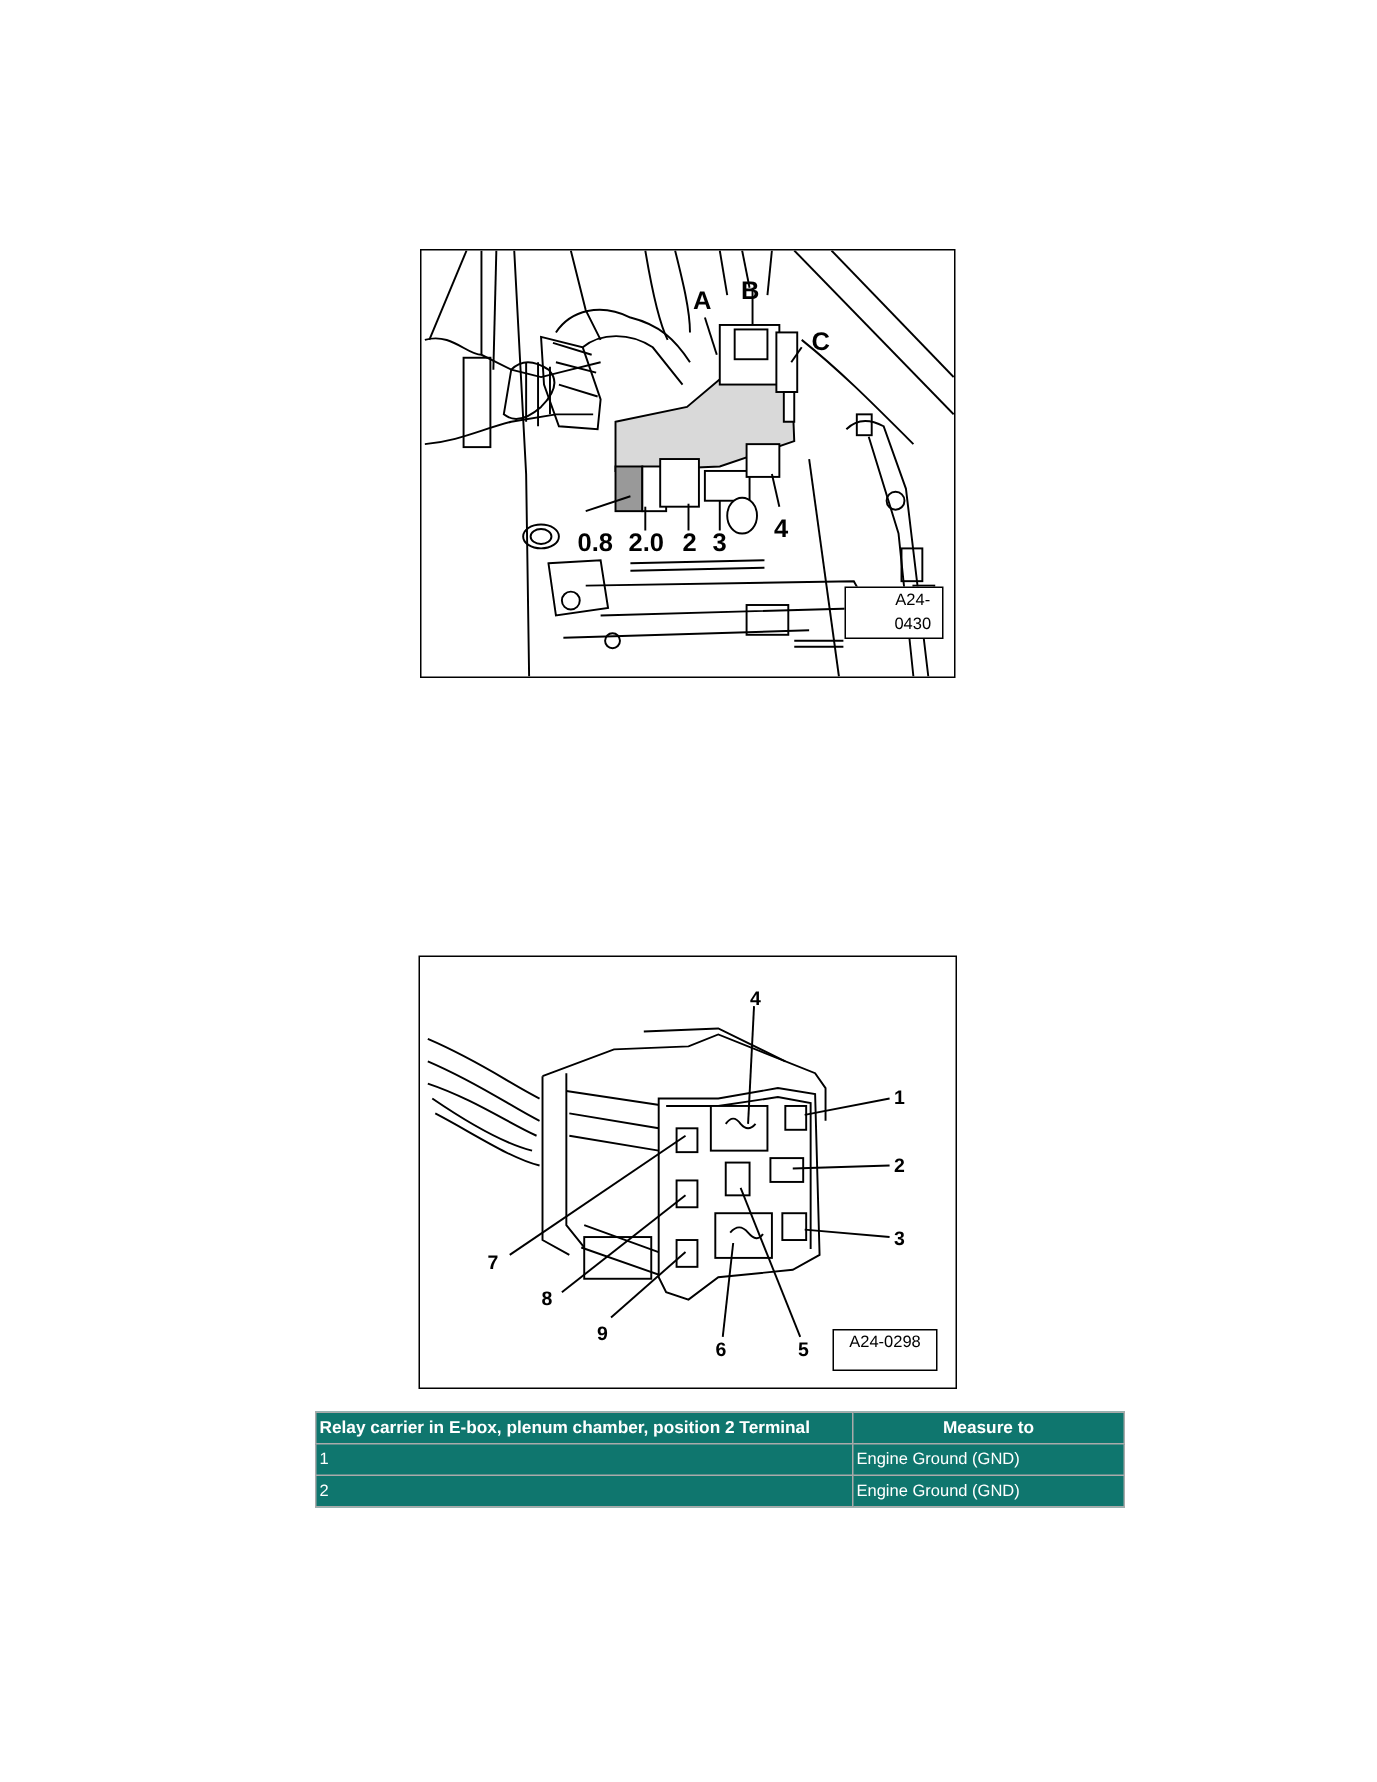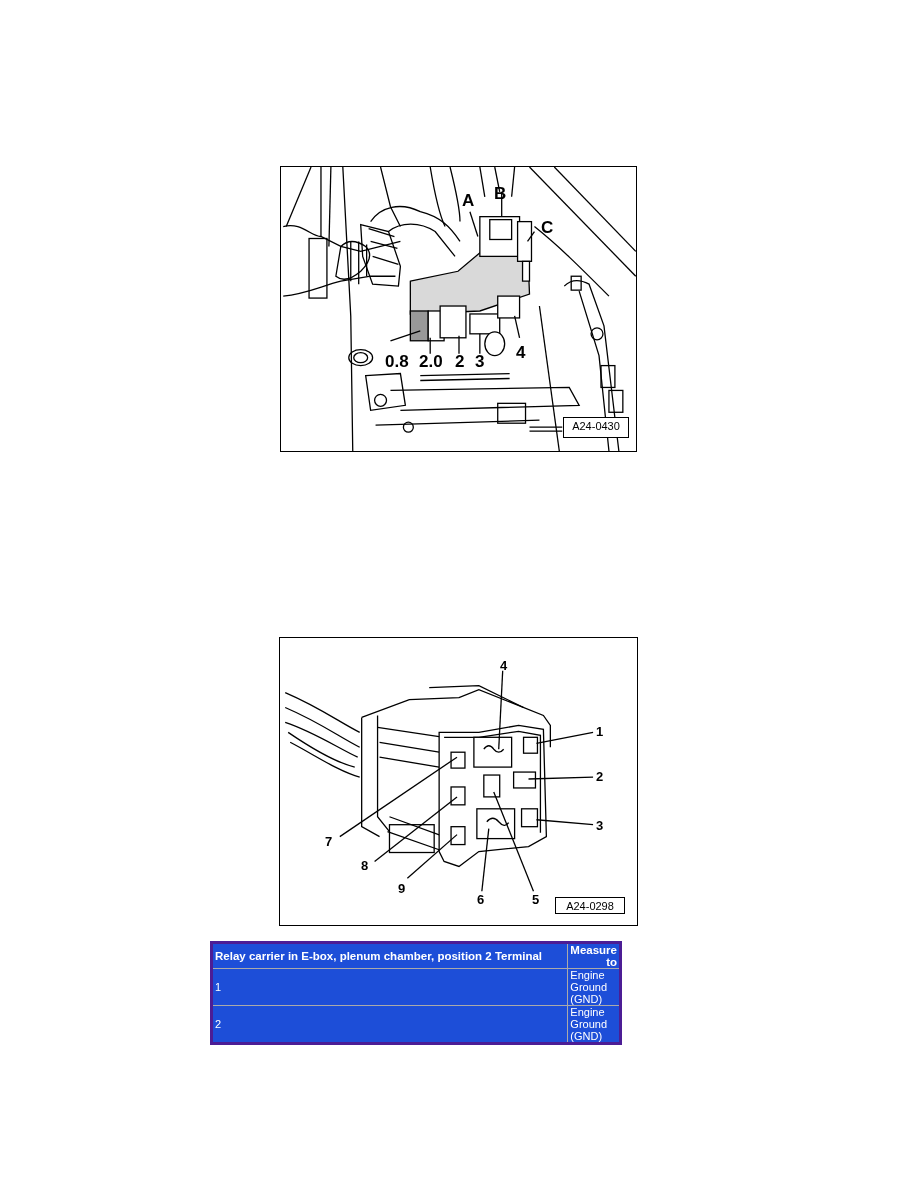--- a/index.html
+++ b/index.html
@@ -2,31 +2,31 @@
 <html><head>
 <meta charset="utf-8">
 <style>
   html, body { margin: 0; padding: 0; background: #ffffff; }
   body { width: 918px; height: 1188px; position: relative; overflow: hidden; font-family: "Liberation Sans", sans-serif; }
   .figure { position: absolute; border: 1.5px solid #000; background: #fff; box-sizing: border-box; }
   .figure svg { display: block; width: 100%; height: 100%; }
   #fig1 { left: 280px; top: 166px; width: 357px; height: 286px; }
   #fig2 { left: 279px; top: 637px; width: 359px; height: 289px; }
   .fig-id { position: absolute; border: 1.5px solid #000; background: #fff; font-size: 11px; color: #000; text-align: center; box-sizing: border-box; line-height: 16px; }
-  #fig1 .fig-id { right: 7px; bottom: 13px; width: 66px; height: 21px; }
-  #fig2 .fig-id { right: 12px; bottom: 11px; width: 70px; height: 17px; }
+  #fig1 .fig-id { right: 7px; bottom: 25px; width: 66px; height: 35px; padding-left: 25px; }
+  #fig2 .fig-id { right: 12px; bottom: 11px; width: 70px; height: 28px; }
   .callout { position: absolute; font-weight: bold; color: #000; font-family: "Liberation Sans", sans-serif; }
   #fig1 .callout { font-size: 17px; }
   #fig2 .callout { font-size: 13px; }
 
-  table.meas { position: absolute; left: 210px; top: 941px; width: 412px; border-collapse: collapse; background: #1d4ed8; color: #fff; font-size: 11px; border: 3px solid #4c1d95; }
+  table.meas { position: absolute; left: 210px; top: 941px; width: 540px; border-collapse: collapse; background: #0f766e; color: #fff; font-size: 11px; border: 1px solid #4c1d95; }
   table.meas th, table.meas td { border: 1px solid #aaa; padding: 0 2px; height: 21px; box-sizing: border-box; }
   table.meas th { font-weight: bold; font-size: 11.5px; }
   table.meas th.c1 { text-align: left; width: 358px; }
-  table.meas th.c2 { text-align: right; }
+  table.meas th.c2 { text-align: center; }
   table.meas td { text-align: left; }
 </style>
 </head>
 <body>
 
 <div class="figure" id="fig1">
   <svg viewBox="0 0 357 286" fill="none" stroke="#000" stroke-width="1.3">
 
     <path d="M2 60 C20 55 30 70 40 70 L60 80 L80 85 L100 80 L120 75"></path>
     <path d="M2 130 C25 128 40 120 60 115 L90 110 L115 110"></path>

